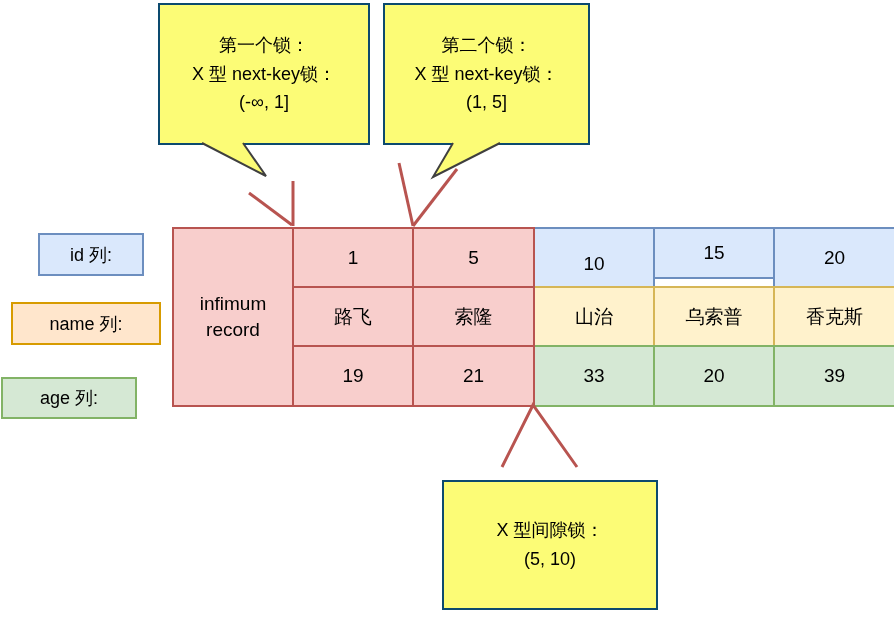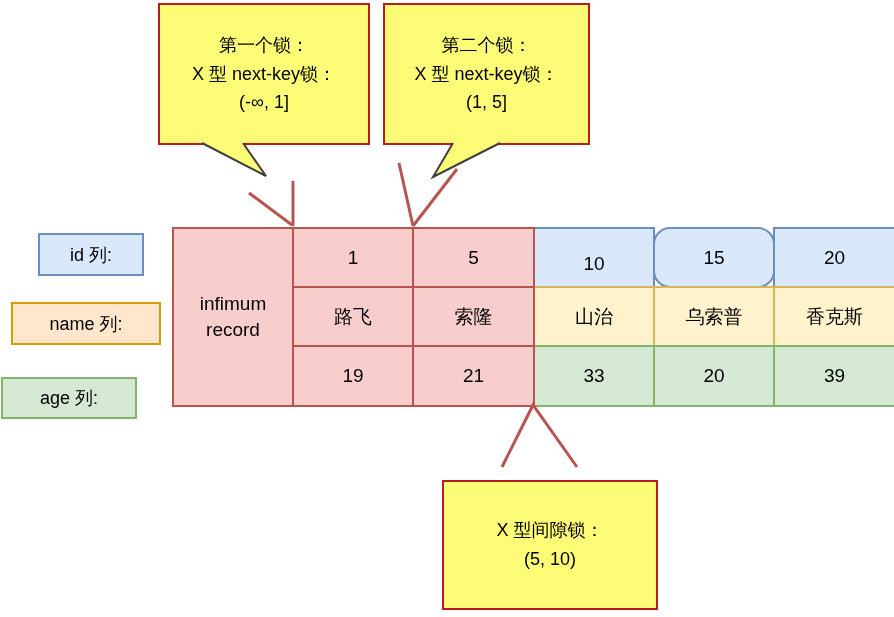--- a/index.html
+++ b/index.html
@@ -21,21 +21,21 @@
   .rowlabel{
     position:absolute;box-sizing:border-box;border:2px solid;
     display:flex;align-items:center;justify-content:center;font-size:18px;
     z-index:1;
   }
   .rowlabel.id  {background:#dae8fc;border-color:#6c8ebf;}
   .rowlabel.name{background:#ffe6cc;border-color:#d79b00;}
   .rowlabel.age {background:#d5e8d4;border-color:#82b366;}
   .callout{
     position:absolute;box-sizing:border-box;background:#fcfc76;
-    border:2px solid #b91c1c;display:flex;flex-direction:column;
+    border:2px solid #0c4a6e;display:flex;flex-direction:column;
     justify-content:center;text-align:center;font-size:18px;line-height:1.6;
     z-index:3;
   }
   .note{
     position:absolute;left:148px;top:415px;width:150px;text-align:center;
     font-size:17px;line-height:1.55;z-index:1;
   }
   #overlay{position:absolute;left:0;top:0;z-index:5;pointer-events:none;}
 </style>
 </head>
@@ -51,21 +51,21 @@
   </div>
   <div class="rowlabel age" style="left:1px;top:377px;width:136px;height:42px;">
     <span>age 列:</span>
   </div>
 
   <div class="cell pink infimum" style="left:172px;top:227px;width:122px;height:180px;">infimum record</div>
 
   <div class="cell pink" style="left:292px;top:227px;width:122px;height:61px;">1</div>
   <div class="cell pink" style="left:412px;top:227px;width:123px;height:61px;">5</div>
   <div class="cell blue" style="left:533px;top:227px;width:122px;height:74px;">10</div>
-  <div class="cell blue" style="left:653px;top:227px;width:122px;height:61px;border-radius:17px;">15</div>
+  <div class="cell blue" style="left:653px;top:227px;width:122px;height:52px;">15</div>
   <div class="cell blue" style="left:773px;top:227px;width:123px;height:61px;">20</div>
 
   <div class="cell pink" style="left:292px;top:286px;width:122px;height:61px;">路飞</div>
   <div class="cell pink" style="left:412px;top:286px;width:123px;height:61px;">索隆</div>
   <div class="cell cream" style="left:533px;top:286px;width:122px;height:61px;text-align:right;">山治</div>
   <div class="cell cream" style="left:653px;top:286px;width:122px;height:61px;">乌索普</div>
   <div class="cell cream" style="left:773px;top:286px;width:123px;height:61px;">香克斯</div>
 
   <div class="cell pink" style="left:292px;top:345px;width:122px;height:62px;">19</div>
   <div class="cell pink" style="left:412px;top:345px;width:123px;height:62px;">21</div>

